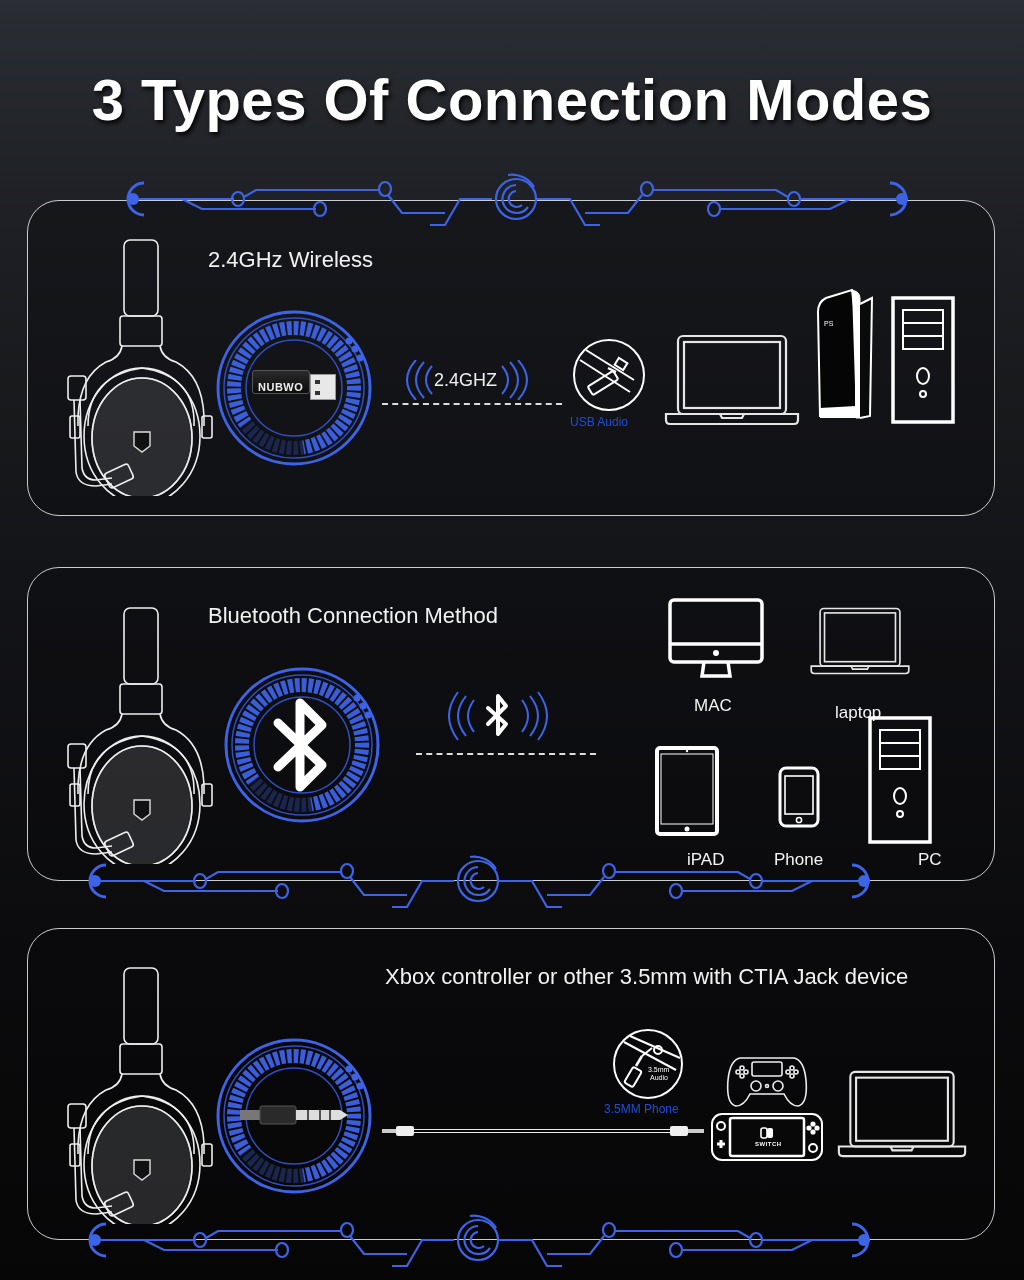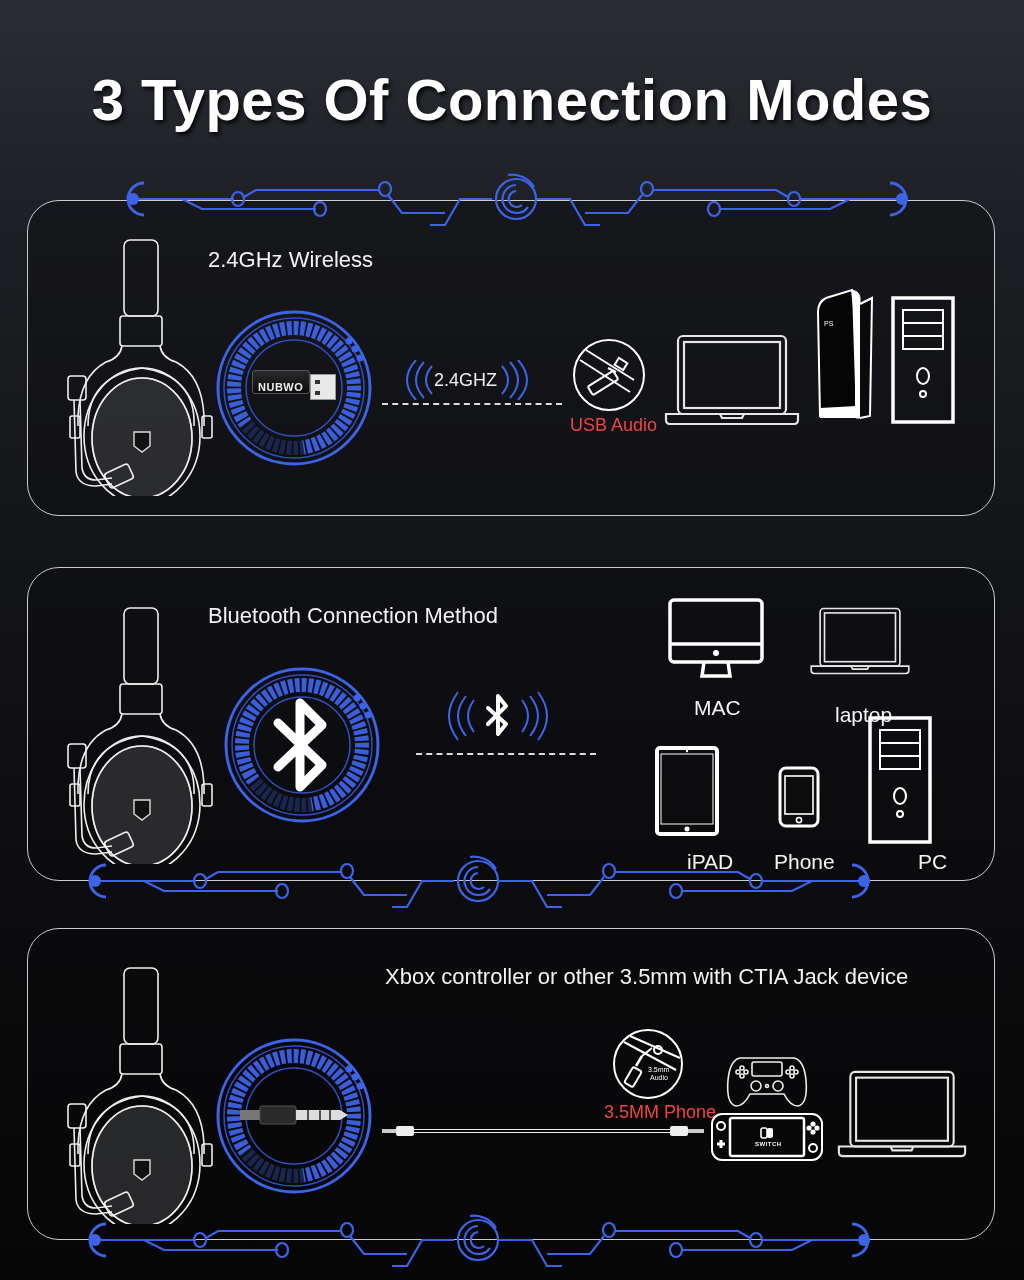--- a/index.html
+++ b/index.html
@@ -18,22 +18,22 @@
   .panel {
     position: absolute; left: 27px; width: 968px;
     border: 1.5px solid #c9cbcf; border-radius: 32px;
     background: rgba(10,10,12,0.35);
   }
   .panel-title {
     position: absolute; font-size: 22px; color: #f2f2f2; white-space: nowrap;
   }
   .circuit { position: absolute; left: 0; width: 1024px; height: 60px; }
   .abs { position: absolute; }
-  .label { position: absolute; font-size: 21px; color: #f4f4f4; text-align: center; white-space: nowrap; }
-  .small-label { position: absolute; font-size: 18px; color: #ef4444; white-space: nowrap; }
+  .label { position: absolute; font-size: 17px; color: #f4f4f4; text-align: center; white-space: nowrap; }
+  .small-label { position: absolute; font-size: 12px; color: #1d4ed8; white-space: nowrap; }
   .wave-label { position: absolute; font-size: 18px; color: #f0f0f0; }
 </style>
 </head>
 <body>
 
 <svg width="0" height="0" style="position:absolute">
   <defs>
     <g id="circuit-shape" fill="none" stroke="#3d63e6" stroke-width="2.2">
 
       <path d="M 104 10 A 16 16 0 1 0 104 42" stroke-width="3"></path>

